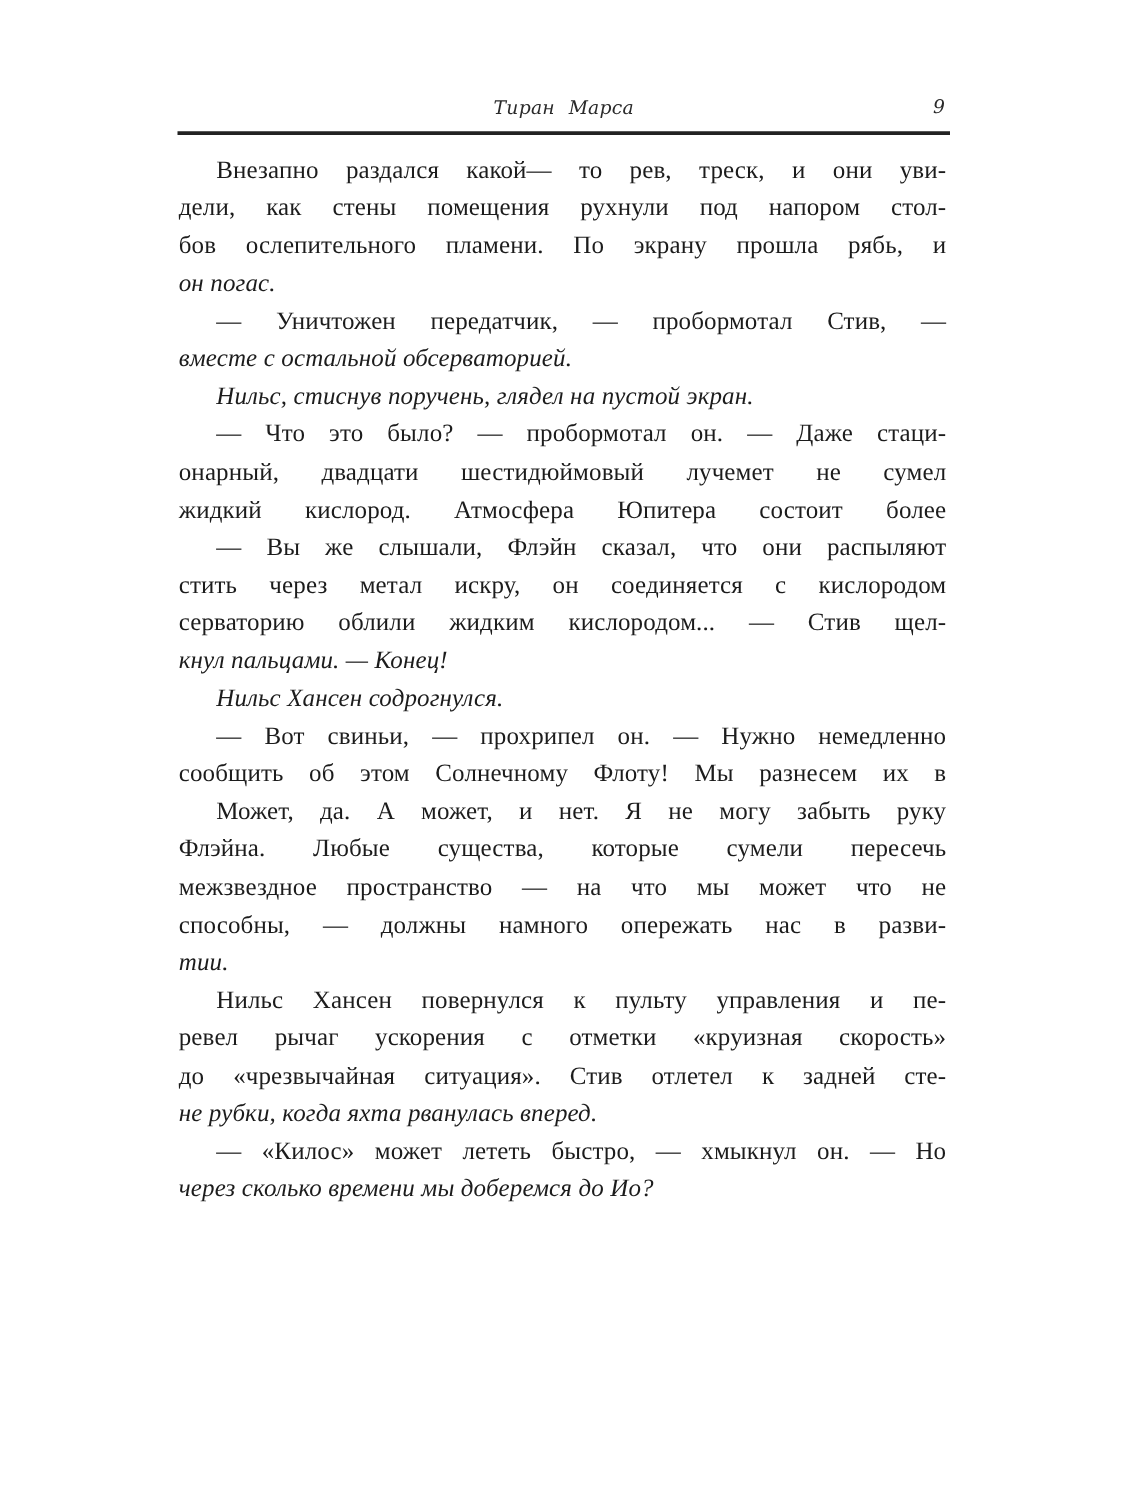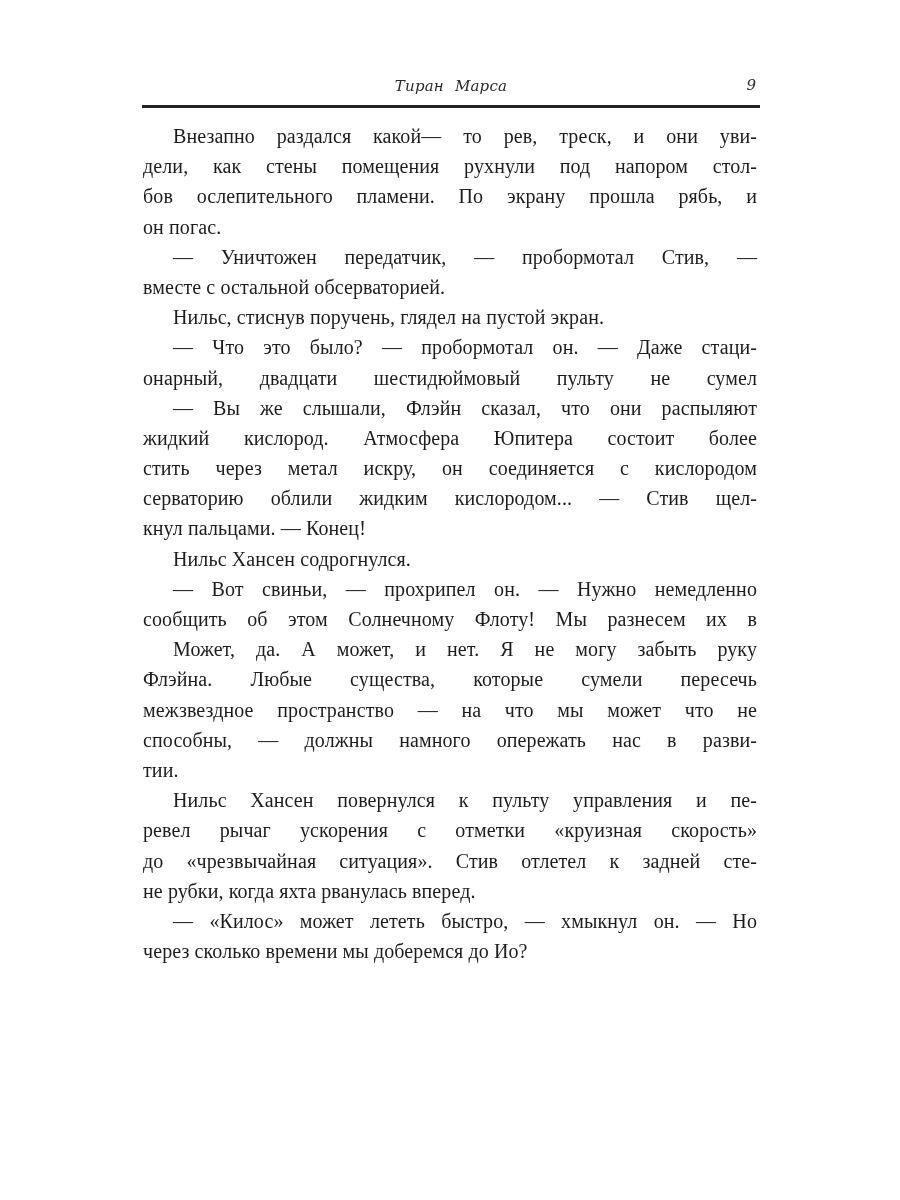--- a/index.html
+++ b/index.html
@@ -70,20 +70,21 @@
       text-align-last: justify;
       font-family: "Liberation Serif", serif;
       font-size: 20px;
       letter-spacing: 0.1px;
     }
     .line.indent {
       padding-left: 30px;
     }
     .line.last {
       text-align-last: left;
+      font-style: italic;
     }
   </style>
 </head>
 <body>
 
 <div class="page-header">
   <span class="running-title">Тиран   Марса</span>
   <span class="page-number">9</span>
   <div class="header-rule"></div>
 </div>
@@ -101,26 +102,26 @@
     <span class="line indent">— Уничтожен передатчик, — пробормотал Стив, —</span>
     <span class="line last">вместе с остальной обсерваторией.</span>
   </div>
 
   <div>
     <span class="line indent last">Нильс, стиснув поручень, глядел на пустой экран.</span>
   </div>
 
   <div>
     <span class="line indent">— Что это было? — пробормотал он. — Даже стаци-</span>
-    <span class="line">онарный, двадцати шестидюймовый пульту не сумел</span>
+    <span class="line">онарный, двадцати шестидюймовый лучемет не сумел</span>
   </div>
 
   <div>
+    <span class="line">жидкий кислород. Атмосфера Юпитера состоит более</span>
     <span class="line indent">— Вы же слышали, Флэйн сказал, что они распыляют</span>
-    <span class="line">жидкий кислород. Атмосфера Юпитера состоит более</span>
     <span class="line">стить через метал искру, он соединяется с кислородом</span>
     <span class="line">серваторию облили жидким кислородом... — Стив щел-</span>
     <span class="line last">кнул пальцами. — Конец!</span>
   </div>
 
   <div>
     <span class="line indent last">Нильс Хансен содрогнулся.</span>
   </div>
 
   <div>

